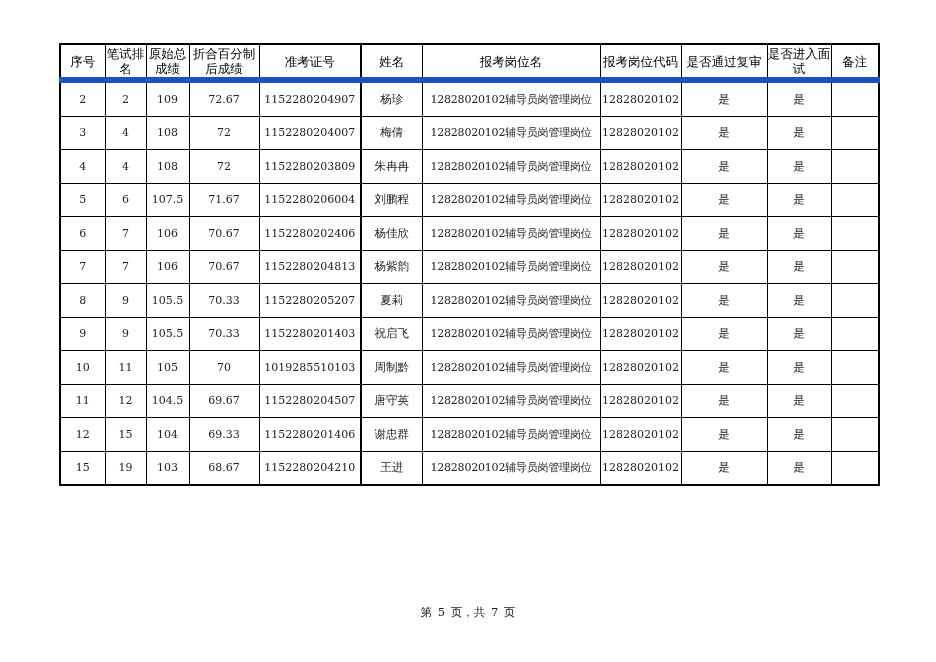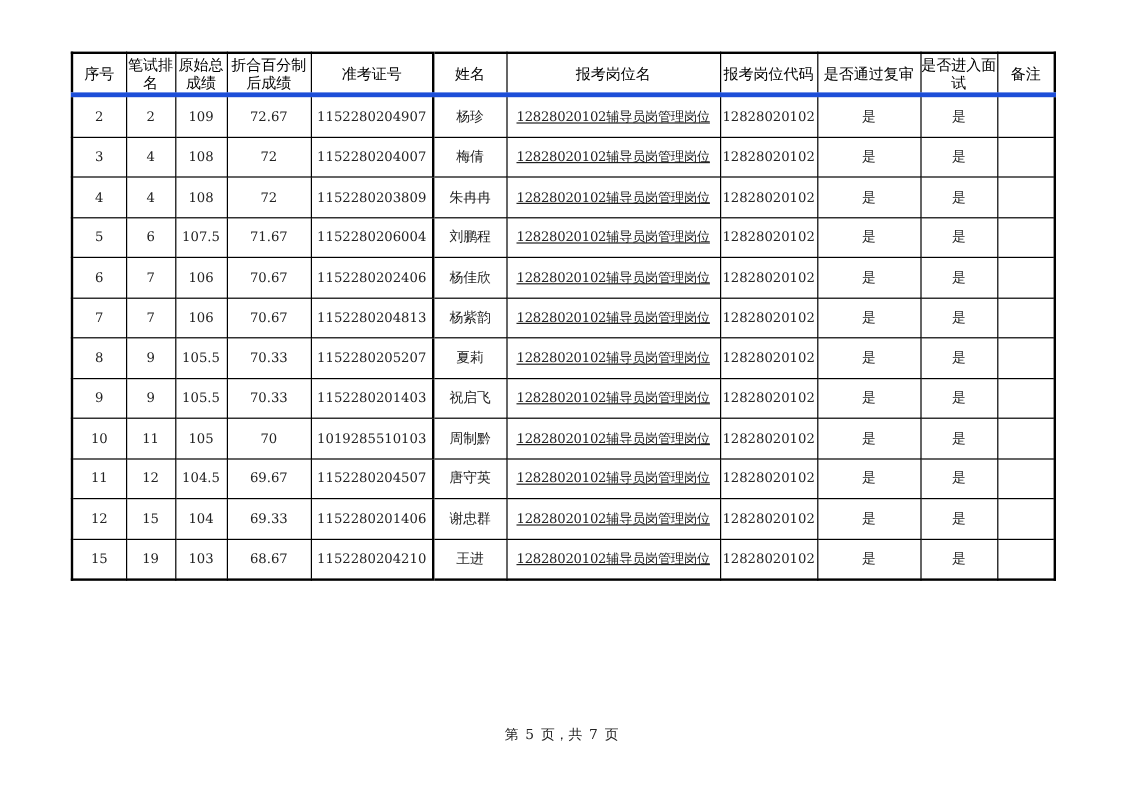--- a/index.html
+++ b/index.html
@@ -6,23 +6,23 @@
   body { width: 936px; height: 662px; position: relative; overflow: hidden;
          font-family: "DejaVu Serif", "Liberation Serif", serif; color: #1a1a1a; }
   .sheet { position: absolute; left: 59px; top: 43px; border-collapse: collapse;
            table-layout: fixed; border: 2px solid #000; }
   .sheet th, .sheet td { border: 1px solid #000; text-align: center; vertical-align: middle;
            padding: 0; overflow: hidden; white-space: nowrap; }
   .sheet th { font-family: "DejaVu Sans", "Liberation Sans", sans-serif; font-weight: normal;
               font-size: 12.5px; line-height: 15px; height: 32px; color: #000; white-space: normal; }
   .sheet td { font-size: 11px; height: 32.5px; color: #222; }
   .sheet td.name, .sheet td.yes { font-size: 11.5px; text-align: center; }
-  .sheet td.post { font-size: 11px; letter-spacing: -0.2px; text-decoration: underline; }
+  .sheet td.post { font-size: 11px; letter-spacing: -0.2px; }
   .sheet .thick-left { border-left: 2px solid #000; }
-  .sheet thead tr { border-bottom: 4px solid #1d4ed8; }
+  .sheet thead tr { border-bottom: 6px solid #1d4ed8; }
   .footer { position: absolute; left: 0; width: 100%; top: 605px; text-align: center;
             font-size: 11.5px; color: #222; word-spacing: 2px; }
 </style>
 </head>
 <body>
 
 <table class="sheet">
   <colgroup>
     <col style="width:45px">
       <col style="width:41px">

